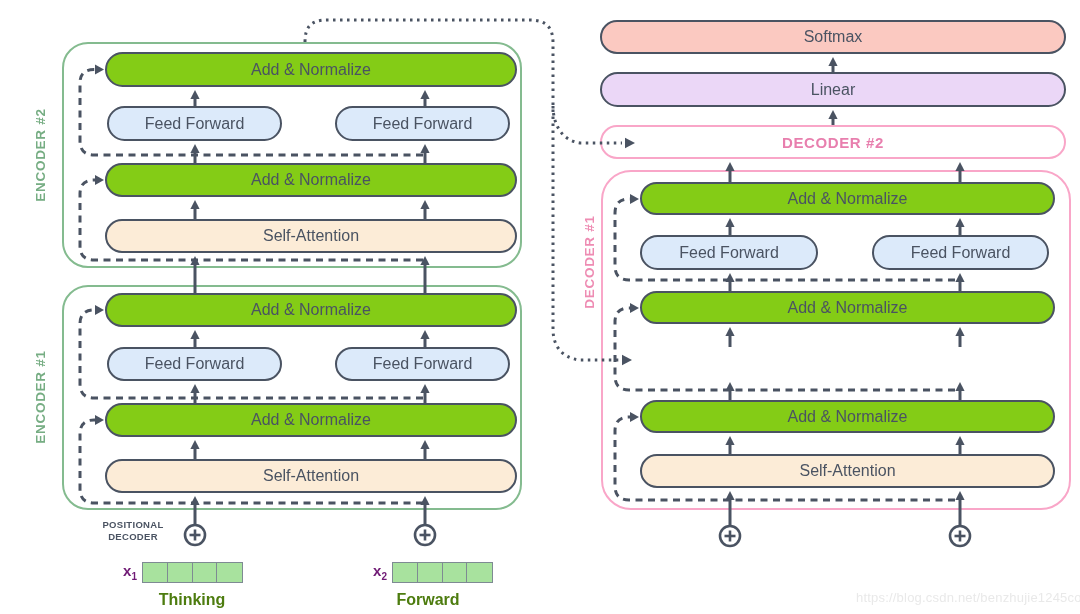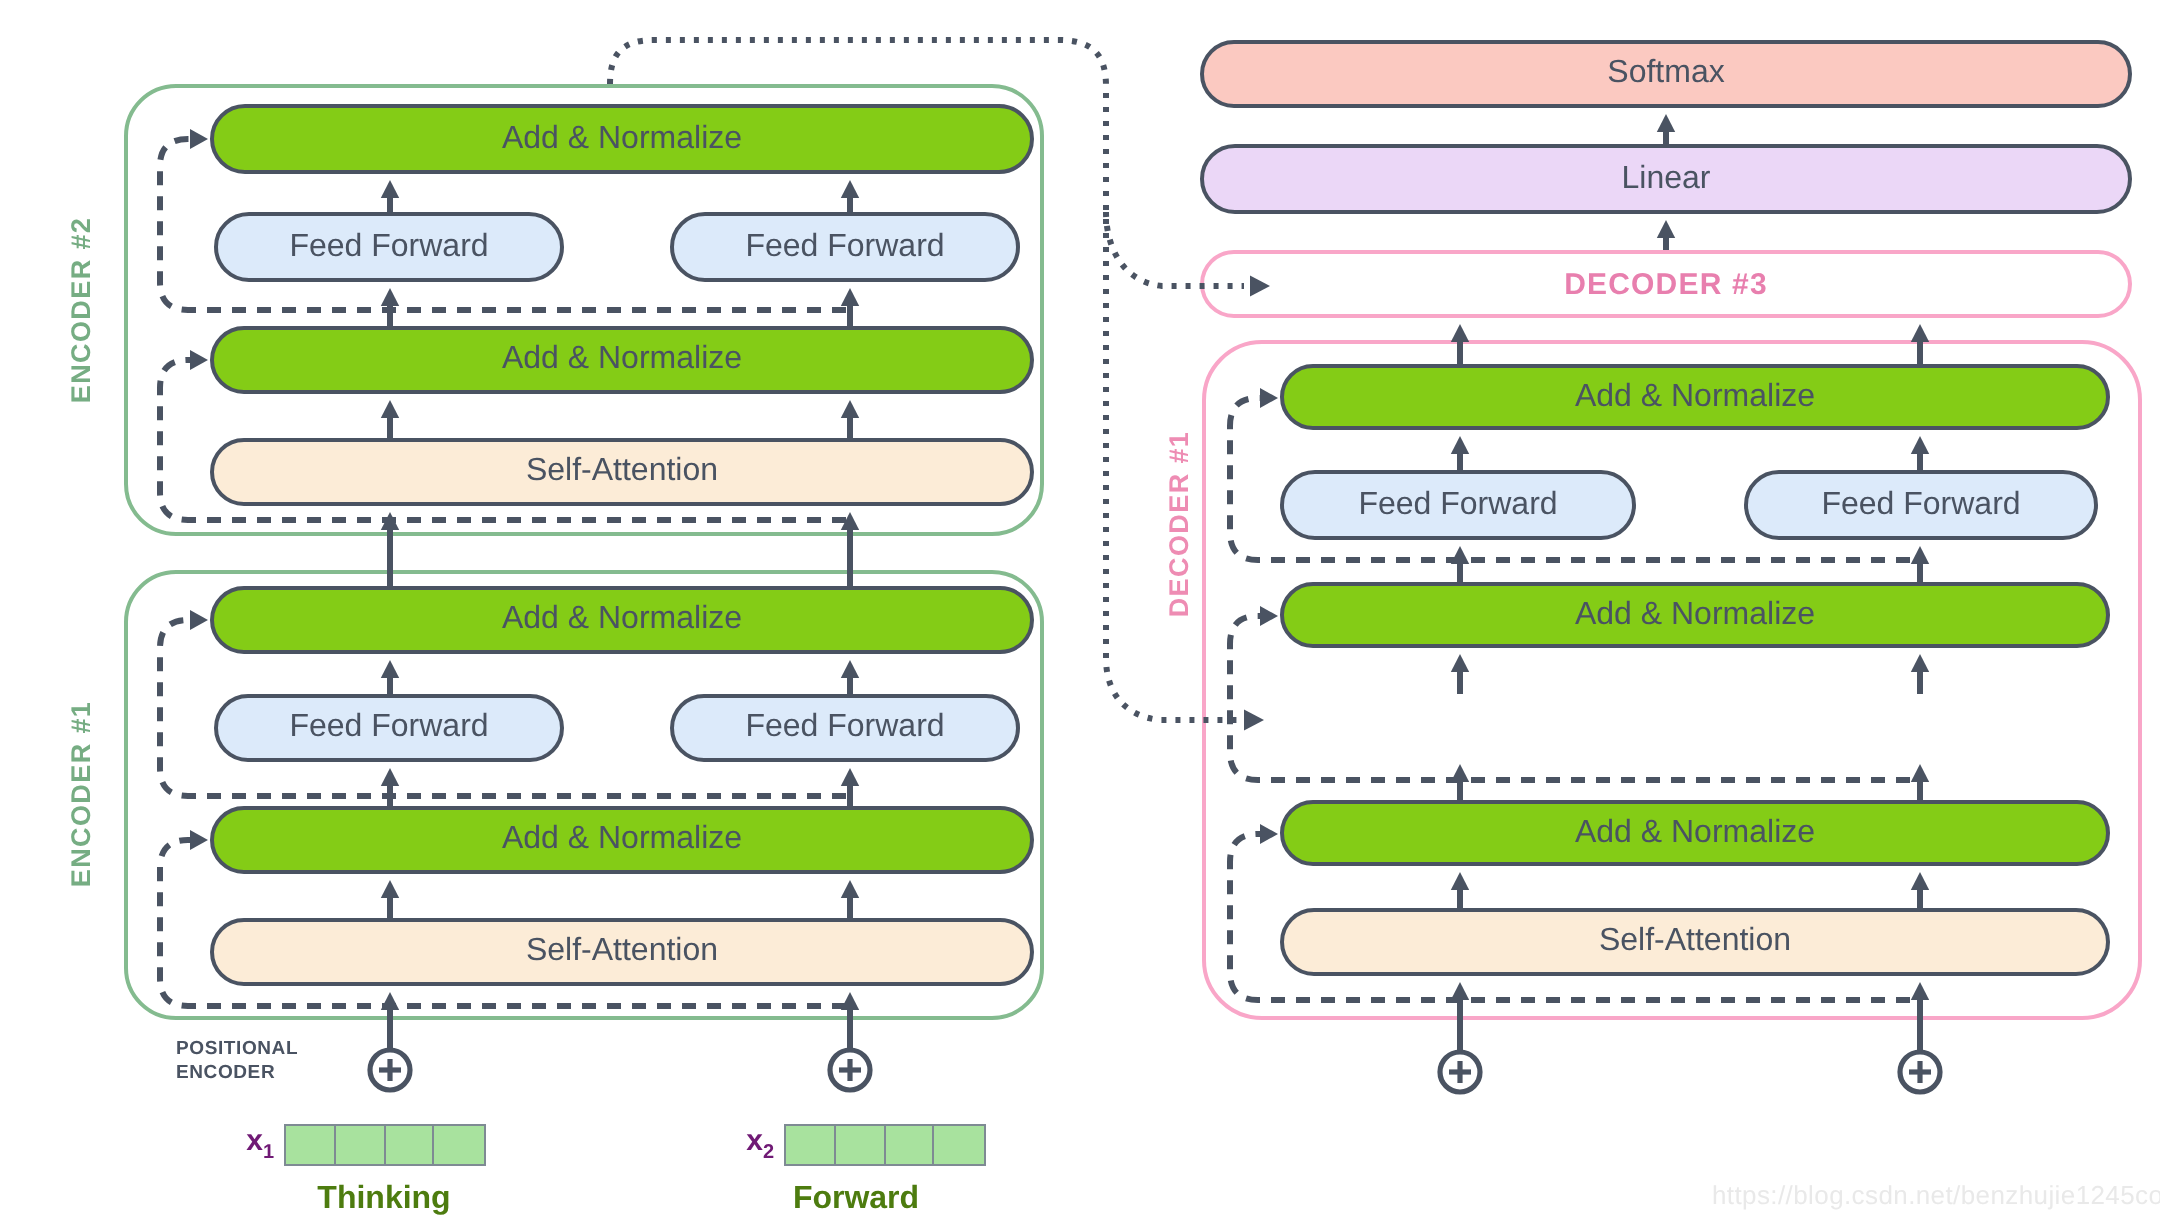--- a/index.html
+++ b/index.html
@@ -33,21 +33,21 @@
     position:absolute; width:160px; height:18px;
     display:flex; align-items:center; justify-content:center;
     font-weight:bold; font-size:13.5px; letter-spacing:.7px;
     transform:rotate(-90deg);
   }
   .vlabel.c-green { color:#76ad83; }
   .vlabel.c-pink  { color:#ee8cb3; }
 
   .pos-enc {
     position:absolute; left:88px; top:519px; width:90px;
-    text-align:left; font-size:9.5px; font-weight:bold;
+    text-align:center; font-size:9.5px; font-weight:bold;
     color:#4a5362; line-height:11.5px; letter-spacing:.3px;
   }
 
   .xlab { position:absolute; width:26px; text-align:right;
     font-weight:bold; font-size:15px; color:#701a75; }
   .xlab sub { font-size:10px; }
 
   .cells { position:absolute; display:grid; grid-template-columns:repeat(4,1fr);
     width:101px; height:21px; border:1.5px solid #7e8a93;
     background:#a8e29e; box-sizing:border-box; }
@@ -208,21 +208,21 @@
       <span>Self-Attention</span>
     </div>
 
   <div class="pill f-salmon" style="left:600px; top:20px;  width:466px; height:34px;">
       <span>Softmax</span>
     </div>
   <div class="pill f-purple" style="left:600px; top:72px;  width:466px; height:35px;">
       <span>Linear</span>
     </div>
   <div class="pill outline-pink" style="left:600px; top:125px; width:466px; height:34px;">
-      <span>DECODER #3</span>
+      <span>DECODER #2</span>
     </div>
 
   <div class="pill f-green" style="left:640px; top:182px; width:415px; height:33px;">
       <span>Add &amp; Normalize</span>
     </div>
   <div class="pill f-blue" style="left:640px; top:235px; width:178px; height:35px;">
       <span>Feed Forward</span>
     </div>
   <div class="pill f-blue" style="left:872px; top:235px; width:177px; height:35px;">
       <span>Feed Forward</span>
@@ -242,21 +242,21 @@
     </div>
   <div class="vlabel c-green" style="left:-40px; top:388px;">
       <span>ENCODER #1</span>
     </div>
   <div class="vlabel c-pink" style="left:509px; top:253px;">
       <span>DECODER #1</span>
     </div>
 
   <div class="pos-enc">
     <div>POSITIONAL</div>
-    <div>ENCODER</div>
+    <div>DECODER</div>
   </div>
 
   <div class="xlab" style="left:111px; top:562px;"><span>x</span><sub>1</sub></div>
   <div class="cells" style="left:142px; top:562px;">
       <span></span>
       <span></span>
       <span></span>
       <span></span>
     </div>
   <div class="word" style="left:122px; top:591px;"><span>Thinking</span></div>

